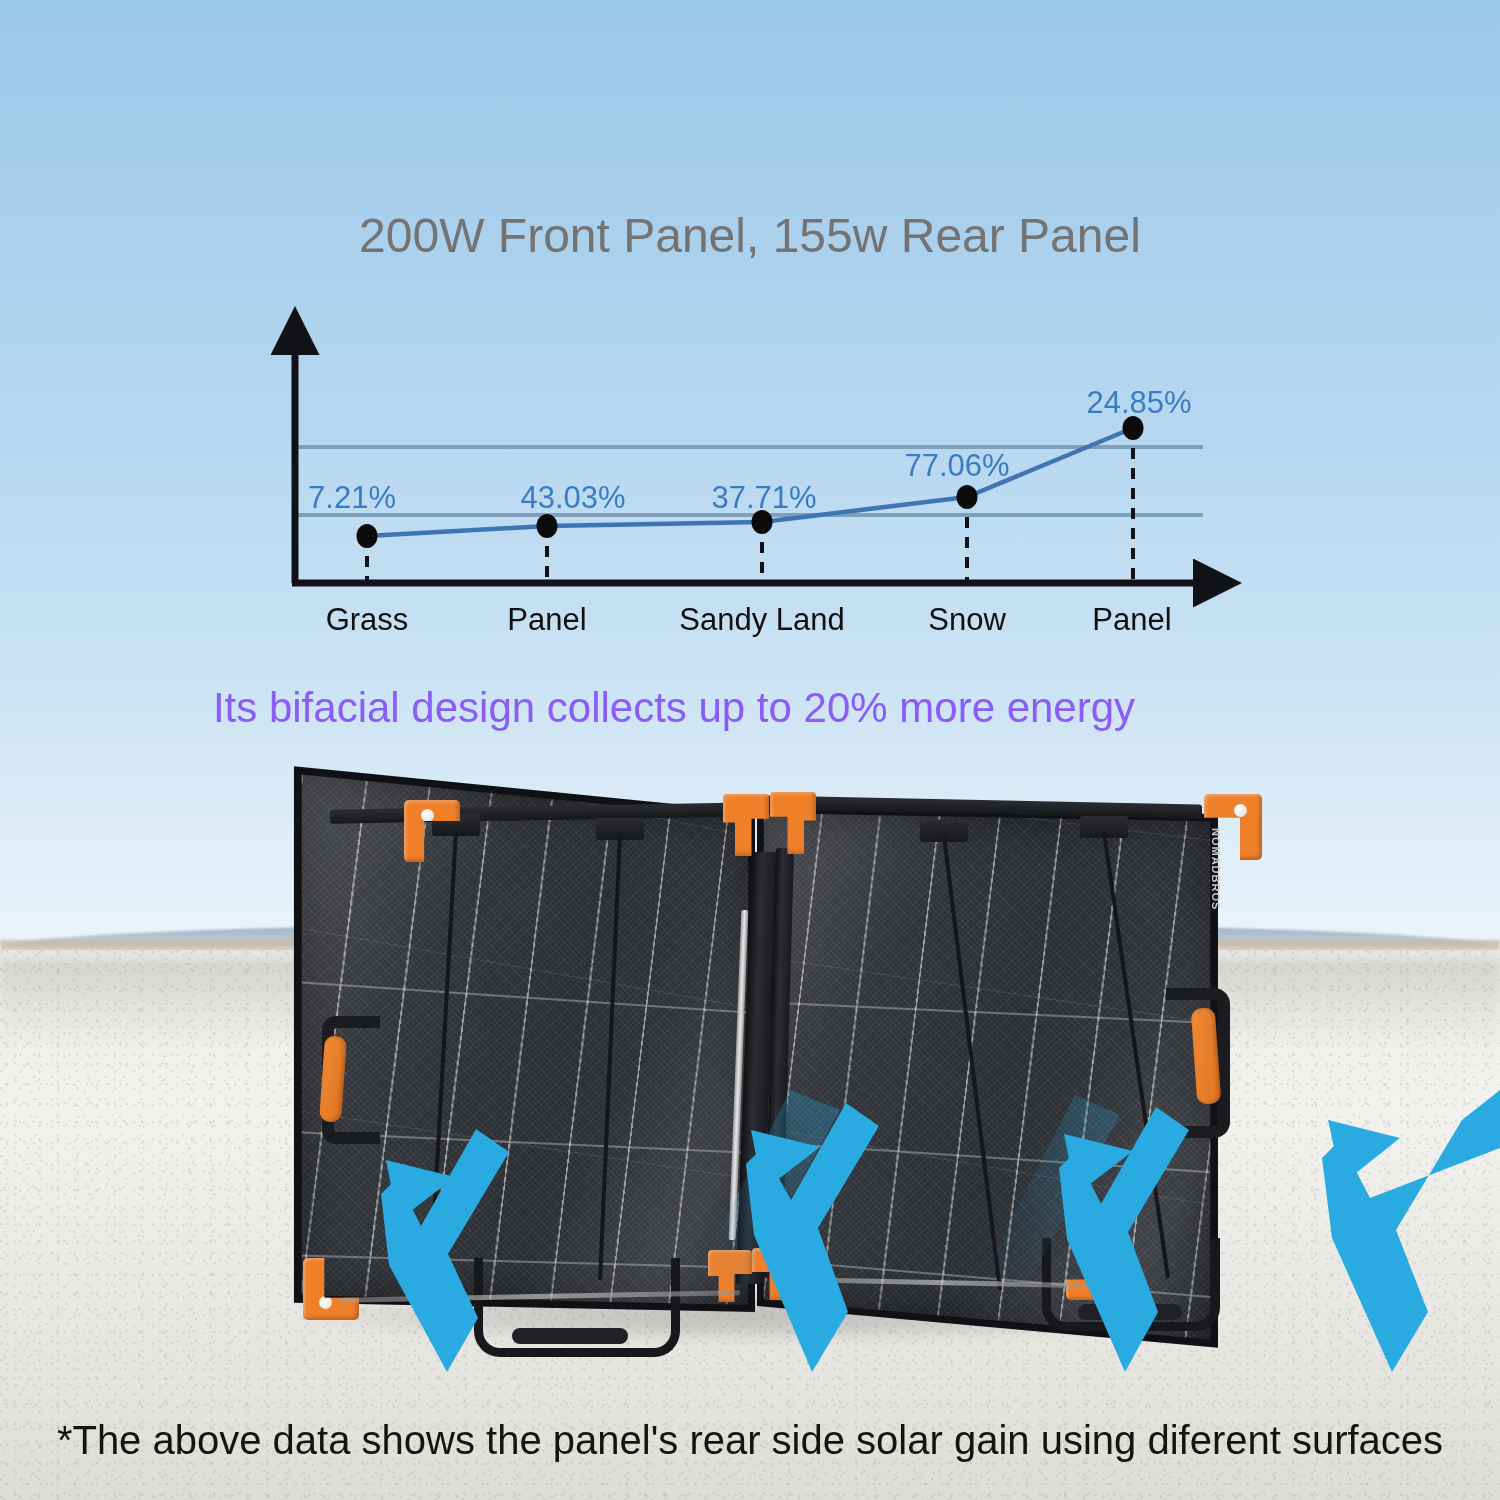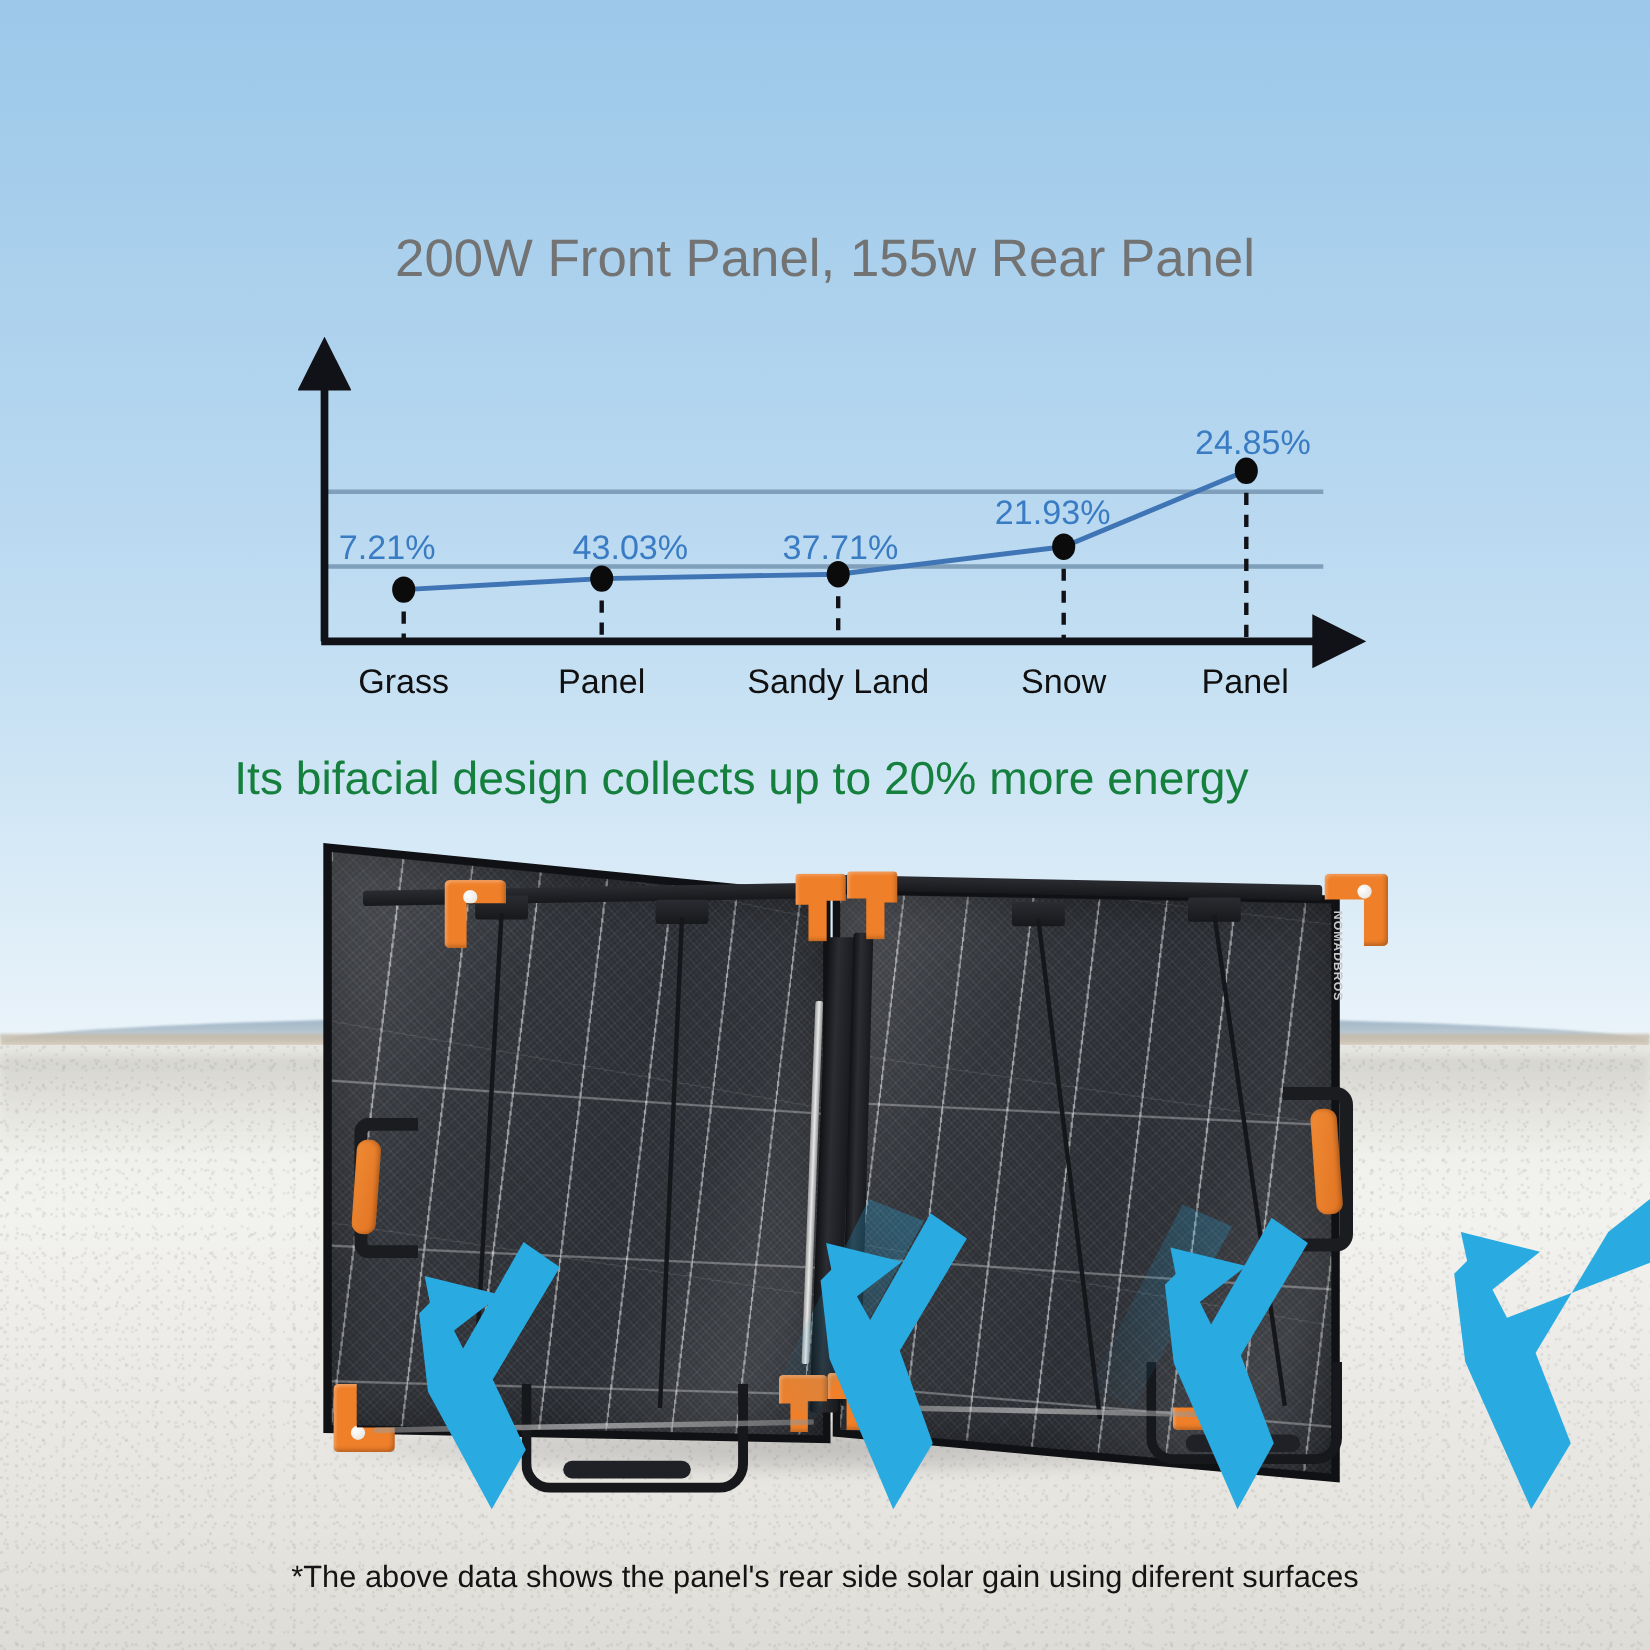--- a/index.html
+++ b/index.html
@@ -61,25 +61,25 @@
     position:absolute;left:0;top:78px;width:1500px;text-align:center;
     font-size:82px;font-weight:700;color:#0c0c0c;letter-spacing:-1px;
     font-family:"Liberation Sans","DejaVu Sans",sans-serif;
   }
   .subtitle{
     position:absolute;left:0;top:208px;width:1500px;text-align:center;
     font-size:48px;font-weight:400;color:#737373;
   }
   .tagline{
     position:absolute;left:0;top:684px;width:1348px;text-align:center;
-    font-size:42px;font-weight:400;color:#15803d;
+    font-size:42px;font-weight:400;color:#8b5cf6;
   }
   .footnote{
     position:absolute;left:0;top:1418px;width:1500px;text-align:center;
-    font-size:28px;font-weight:400;color:#141414;
+    font-size:40px;font-weight:400;color:#141414;
   }
 
   
   .chart{position:absolute;left:0;top:0;width:1500px;height:660px;}
   .chart svg{position:absolute;left:0;top:0;}
   .pt-label{
     position:absolute;font-size:31px;font-weight:400;color:#3a7cc4;
     white-space:nowrap;transform:translateX(-50%);
   }
   .cat-label{
@@ -204,21 +204,21 @@
         <ellipse cx="547" cy="526" rx="10.5" ry="12"></ellipse>
         <ellipse cx="762" cy="522" rx="10.5" ry="12"></ellipse>
         <ellipse cx="967" cy="497" rx="10.5" ry="12"></ellipse>
         <ellipse cx="1133" cy="428" rx="10.5" ry="12"></ellipse>
       </g>
     </svg>
 
     <div class="pt-label" style="left:352px;top:480px;">7.21%</div>
     <div class="pt-label" style="left:573px;top:480px;">43.03%</div>
     <div class="pt-label" style="left:764px;top:480px;">37.71%</div>
-    <div class="pt-label" style="left:957px;top:448px;">21.93%</div>
+    <div class="pt-label" style="left:957px;top:448px;">77.06%</div>
     <div class="pt-label" style="left:1139px;top:385px;">24.85%</div>
 
     <div class="cat-label" style="left:367px;">Grass</div>
     <div class="cat-label" style="left:547px;">Panel</div>
     <div class="cat-label" style="left:762px;text-align:center;">Sandy Land</div>
     <div class="cat-label" style="left:967px;">Snow</div>
     <div class="cat-label" style="left:1132px;">Panel</div>
   </div>
 
   <div class="tagline">Its bifacial design collects up to 20% more energy</div>

